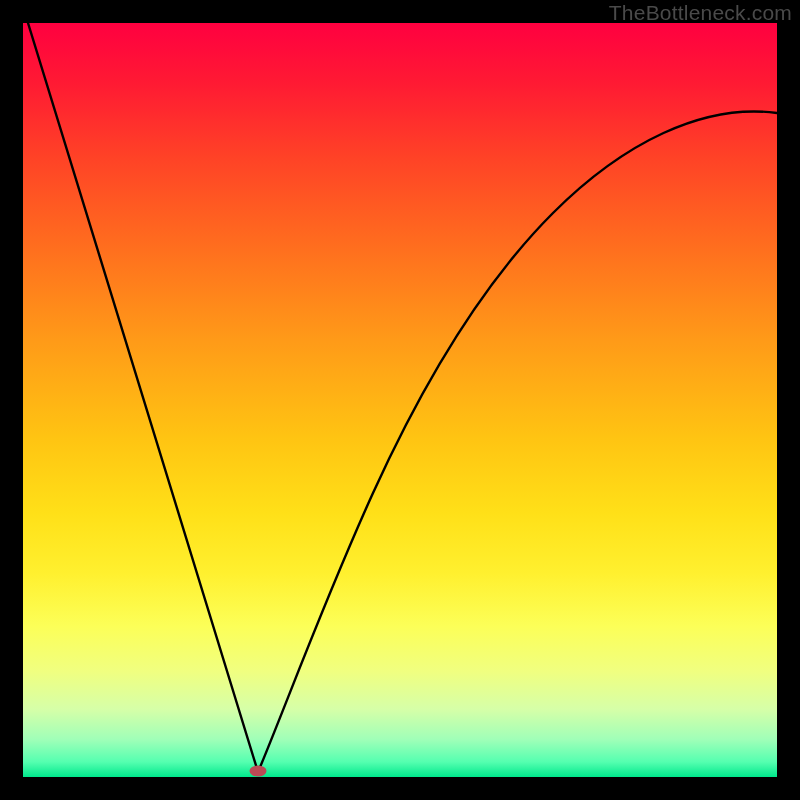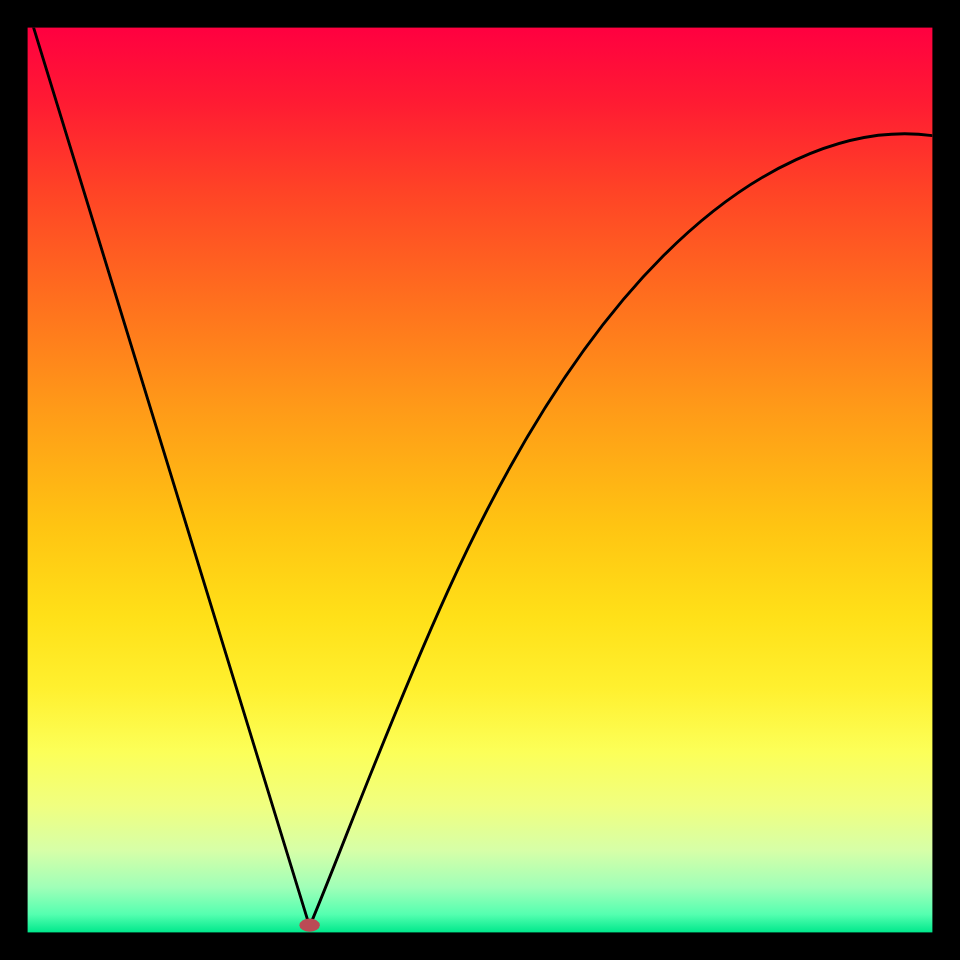--- a/index.html
+++ b/index.html
@@ -80,13 +80,14 @@
                L 235 749
                C 260 690, 300 580, 350 470
                C 400 360, 460 260, 530 190
                C 600 120, 680 80, 754 90" fill="none" stroke="#000" stroke-width="2.4" stroke-linecap="round"></path>
     </svg>
 
     <div class="dot"></div>
 
   </div>
 
+  <div class="watermark">TheBottleneck.com</div>
 </div>
 
 </body></html>

